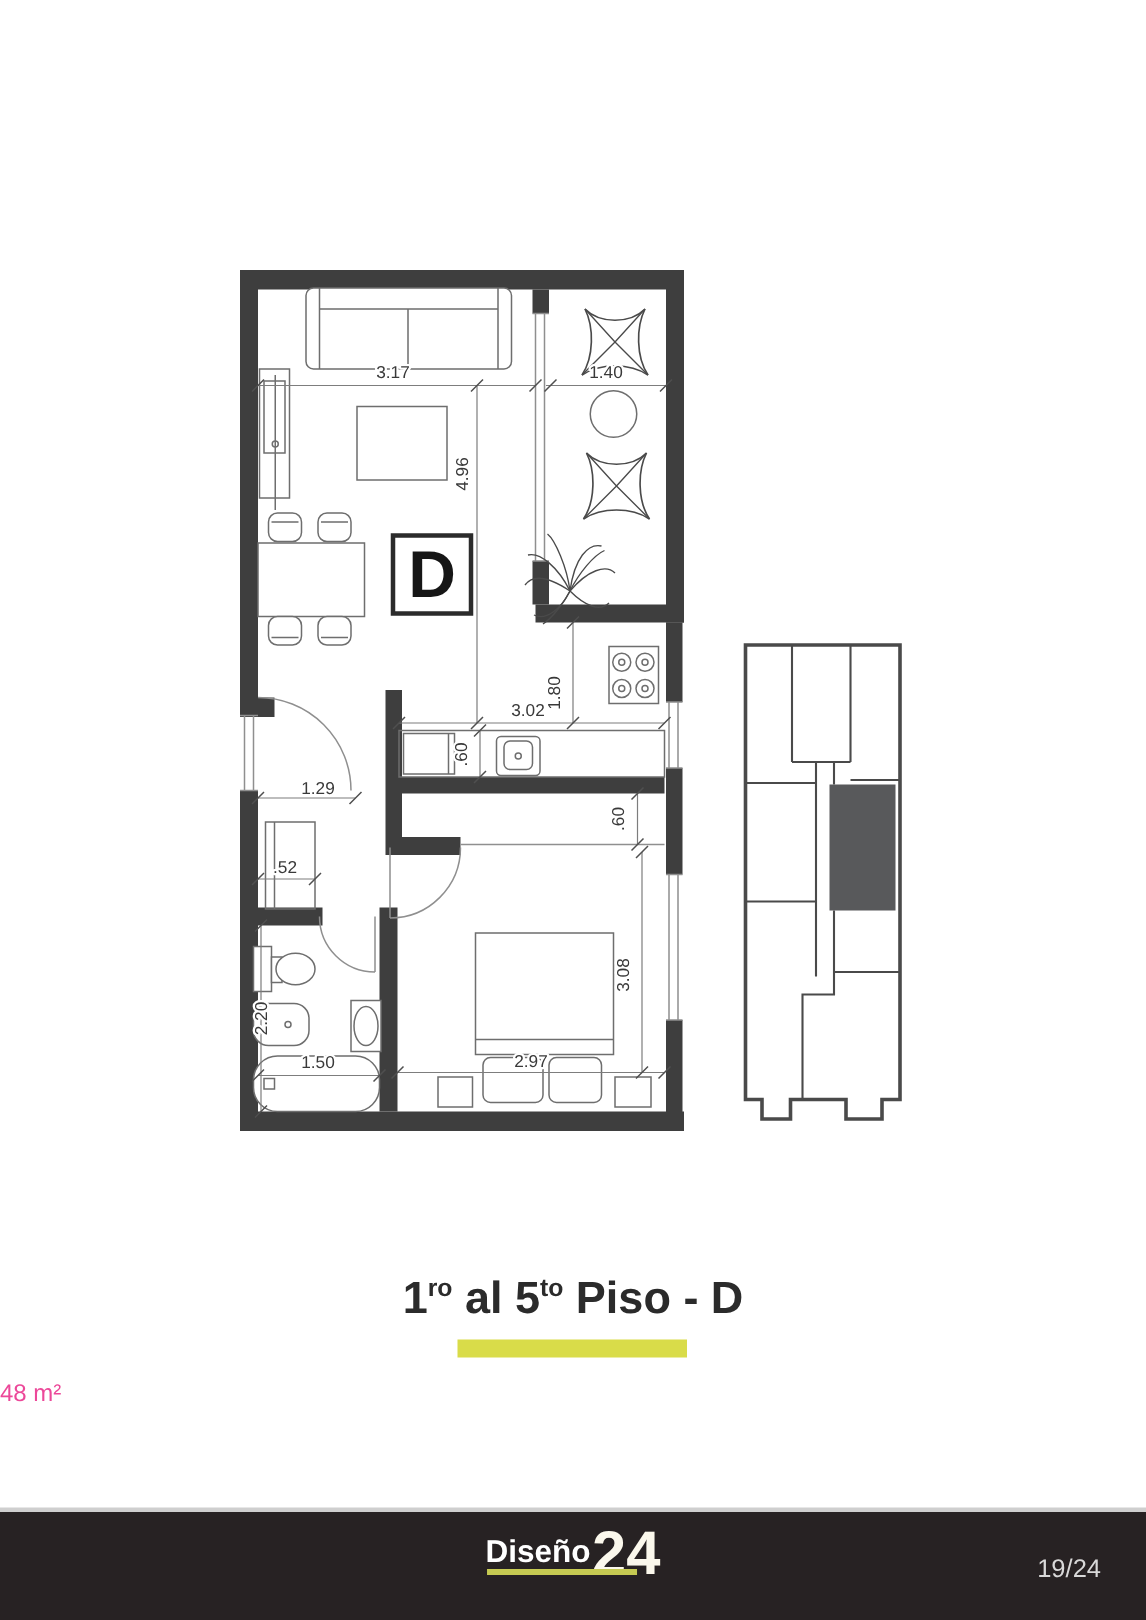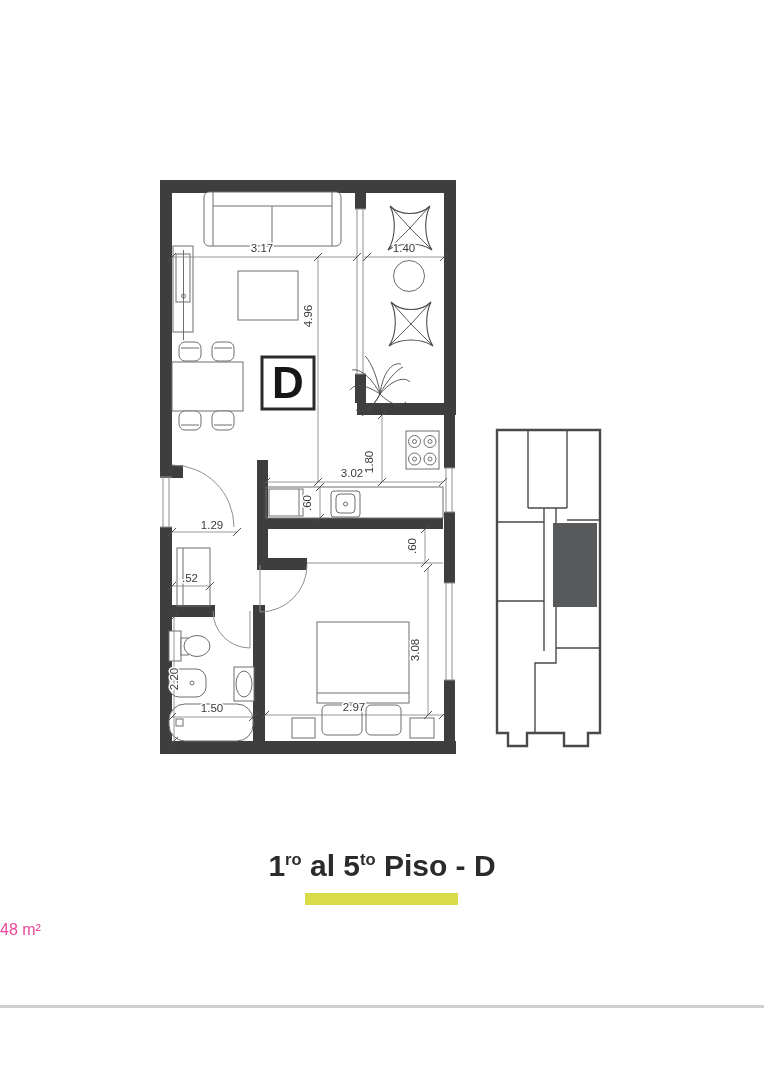--- a/index.html
+++ b/index.html
@@ -219,14 +219,22 @@
     </g>
   </svg>
 
   <div class="title">
     <span>1</span><sup>ro</sup><span> al 5</span><sup>to</sup><span> Piso - D</span>
   </div>
   <div class="accent-bar"></div>
   <div class="area">48 m²</div>
 
   <div class="footer-divider"></div>
+  <div class="footer">
+    <div class="logo">
+      <span class="logo-text">Diseño</span>
+      <span class="logo-number">24</span>
+      <span class="logo-underline"></span>
+    </div>
+    <div class="page-number">19/24</div>
+  </div>
 
 </div>
 
 </body></html>

